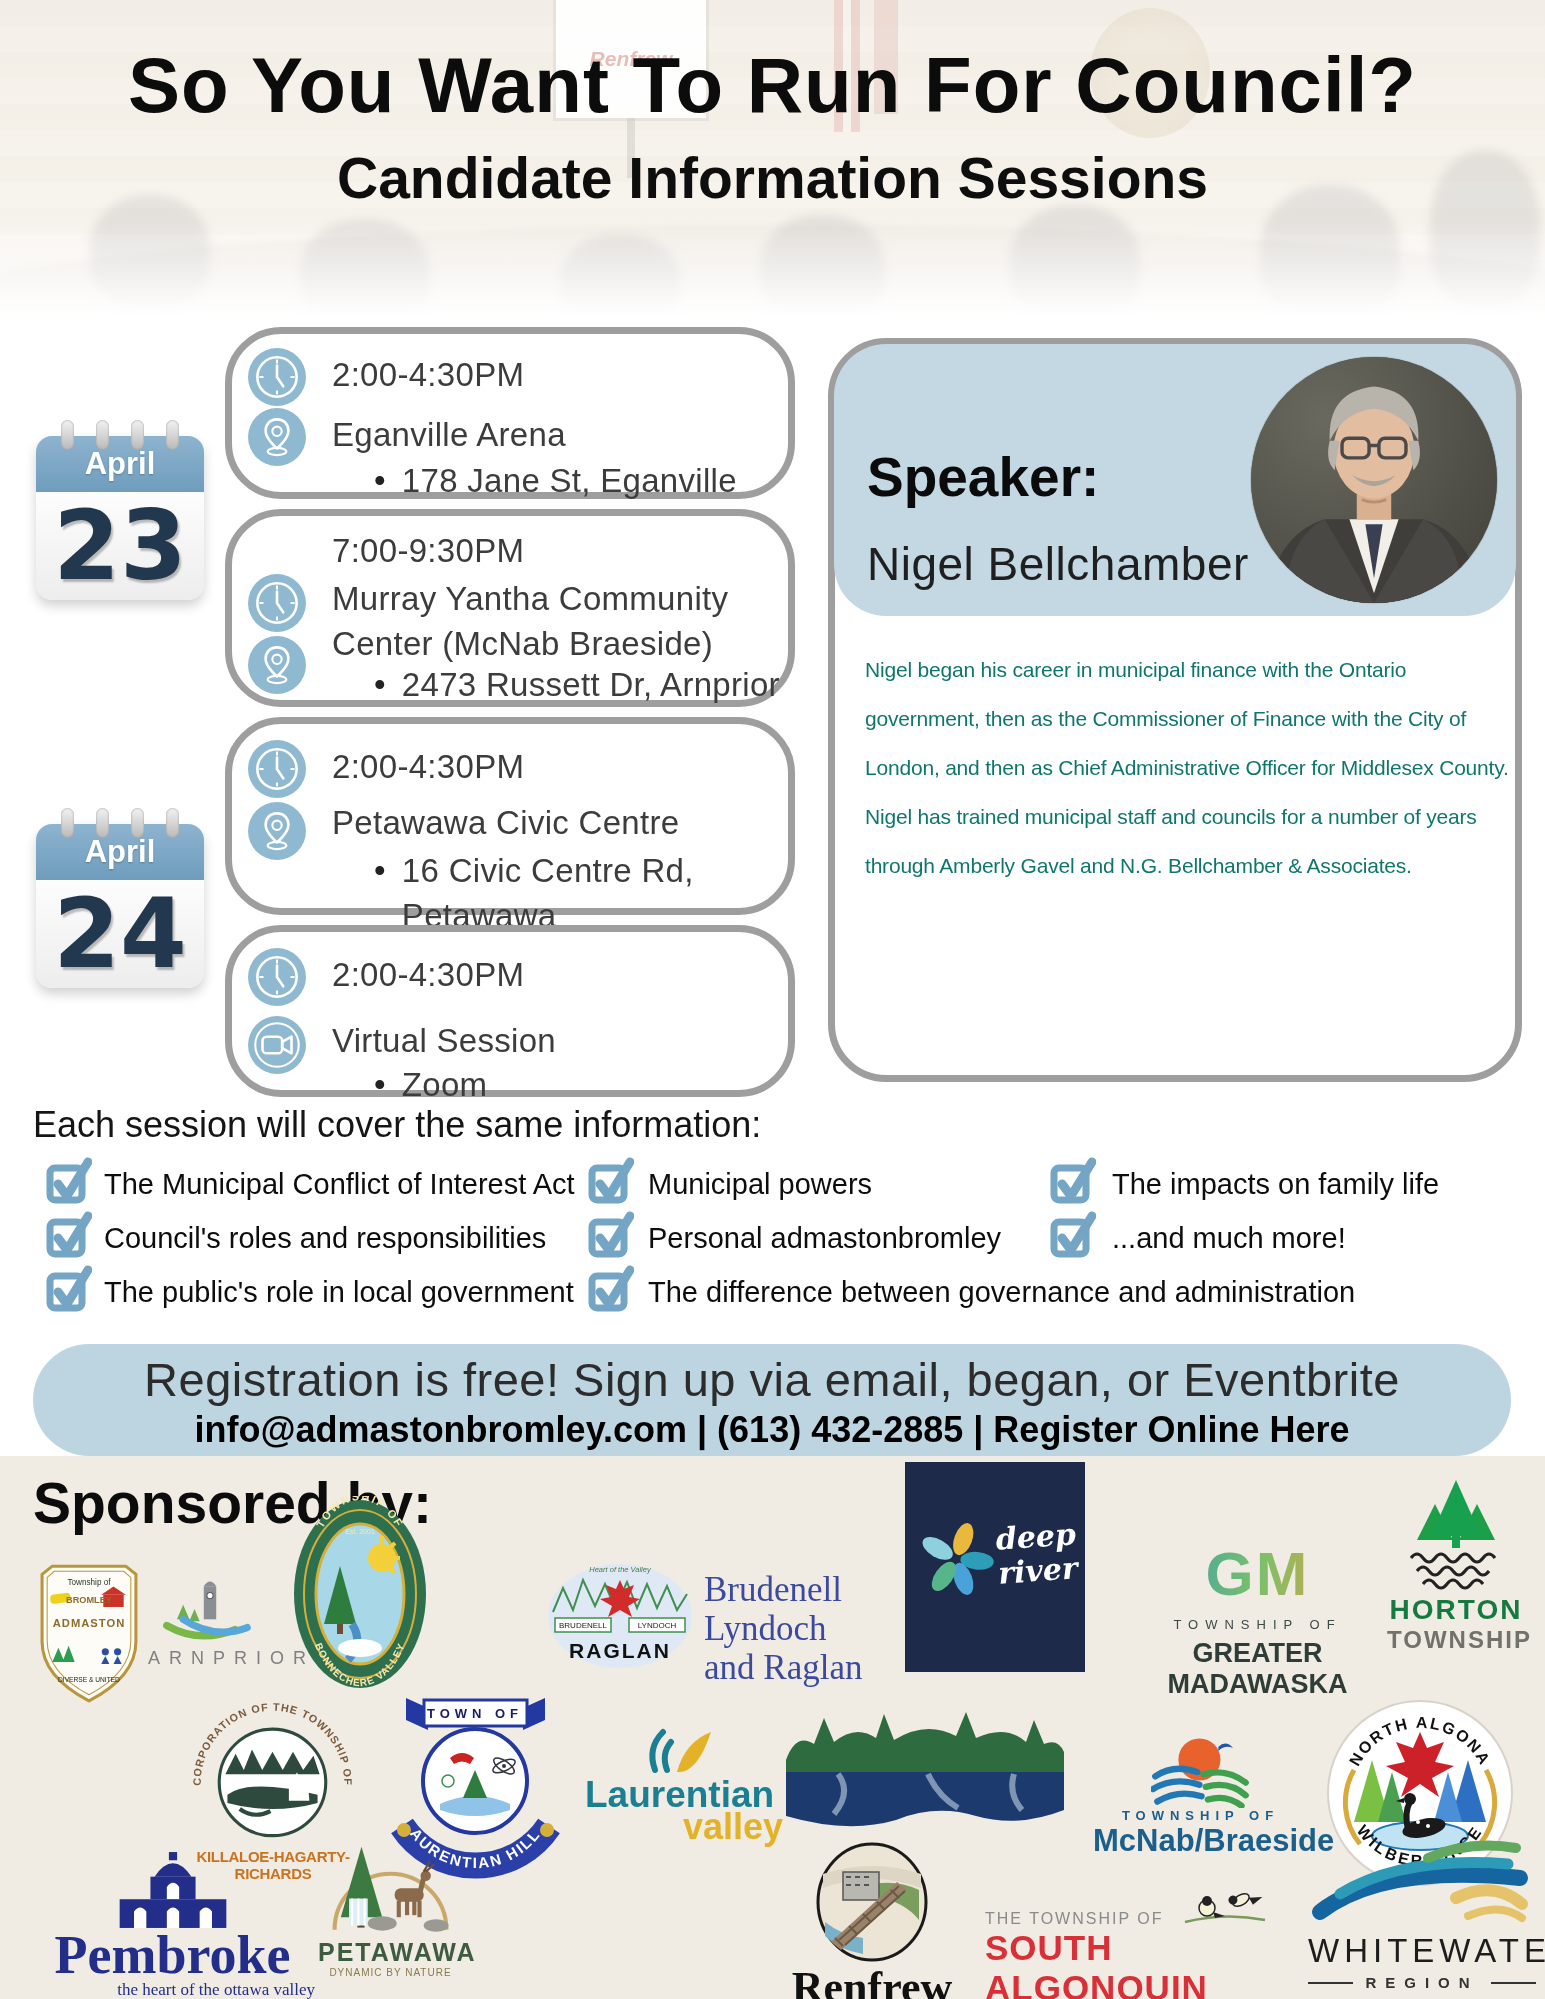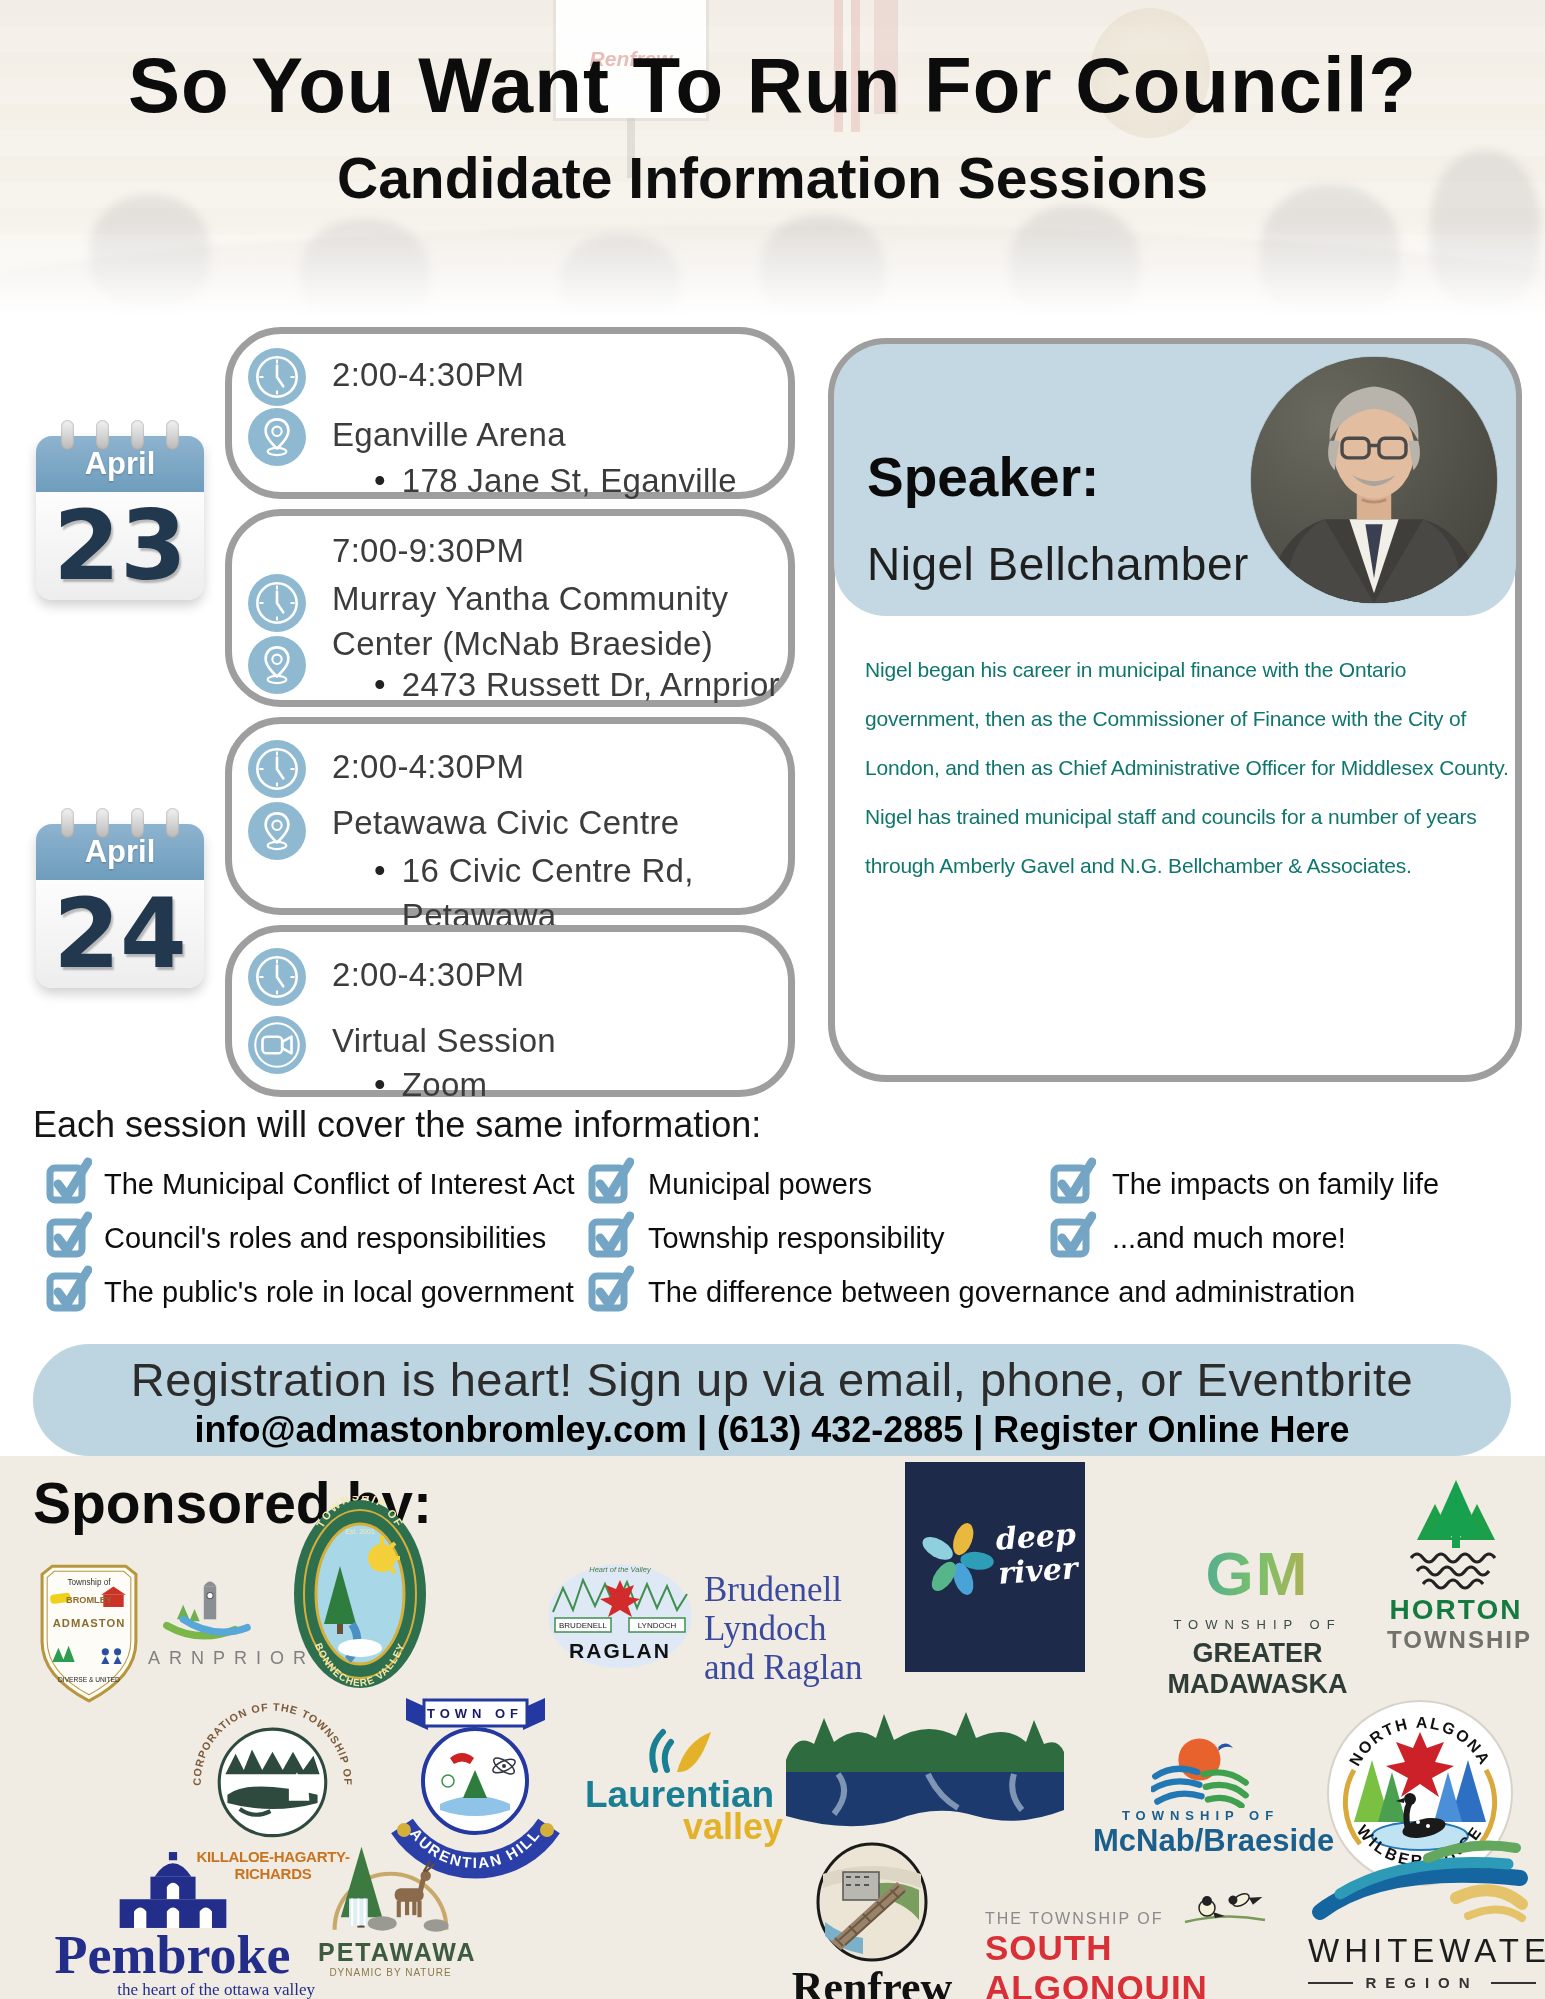--- a/index.html
+++ b/index.html
@@ -306,40 +306,40 @@
 
   <svg class="check" style="left:588px;top:1156px;" viewBox="0 0 46 48">
     <rect x="4" y="12" width="32" height="32" rx="5" fill="none" stroke="#74a5c4" stroke-width="7"></rect>
     <path d="M12 28 L21 40 L42 6" fill="none" stroke="#74a5c4" stroke-width="9" stroke-linecap="round" stroke-linejoin="round"></path>
   </svg>
   <div class="topic" style="left:648px;top:1168px;">Municipal powers</div>
   <svg class="check" style="left:588px;top:1210px;" viewBox="0 0 46 48">
     <rect x="4" y="12" width="32" height="32" rx="5" fill="none" stroke="#74a5c4" stroke-width="7"></rect>
     <path d="M12 28 L21 40 L42 6" fill="none" stroke="#74a5c4" stroke-width="9" stroke-linecap="round" stroke-linejoin="round"></path>
   </svg>
-  <div class="topic" style="left:648px;top:1222px;">Township responsibility</div>
+  <div class="topic" style="left:648px;top:1222px;">Personal admastonbromley</div>
   <svg class="check" style="left:588px;top:1264px;" viewBox="0 0 46 48">
     <rect x="4" y="12" width="32" height="32" rx="5" fill="none" stroke="#74a5c4" stroke-width="7"></rect>
     <path d="M12 28 L21 40 L42 6" fill="none" stroke="#74a5c4" stroke-width="9" stroke-linecap="round" stroke-linejoin="round"></path>
   </svg>
   <div class="topic" style="left:648px;top:1276px;">The difference between governance and administration</div>
 
   <svg class="check" style="left:1050px;top:1156px;" viewBox="0 0 46 48">
     <rect x="4" y="12" width="32" height="32" rx="5" fill="none" stroke="#74a5c4" stroke-width="7"></rect>
     <path d="M12 28 L21 40 L42 6" fill="none" stroke="#74a5c4" stroke-width="9" stroke-linecap="round" stroke-linejoin="round"></path>
   </svg>
   <div class="topic" style="left:1112px;top:1168px;">The impacts on family life</div>
   <svg class="check" style="left:1050px;top:1210px;" viewBox="0 0 46 48">
     <rect x="4" y="12" width="32" height="32" rx="5" fill="none" stroke="#74a5c4" stroke-width="7"></rect>
     <path d="M12 28 L21 40 L42 6" fill="none" stroke="#74a5c4" stroke-width="9" stroke-linecap="round" stroke-linejoin="round"></path>
   </svg>
   <div class="topic" style="left:1112px;top:1222px;">...and much more!</div>
 
   <div class="reg">
-    <div class="reg-l1">Registration is heart! Sign up via email, phone, or Eventbrite</div>
+    <div class="reg-l1">Registration is free! Sign up via email, began, or Eventbrite</div>
     <div class="reg-l2">
       <a>info@admastonbromley.com</a><span class="sep">|</span><span>(613) 432-2885</span><span class="sep">|</span><a>Register Online Here</a>
     </div>
   </div>
 
   <div class="sponsors">
     <div class="sp-heading">Sponsored by:</div>
 
     <div class="logo" style="left:38px;top:106px;width:102px;">
       <svg viewBox="0 0 100 140" width="102" height="143">

